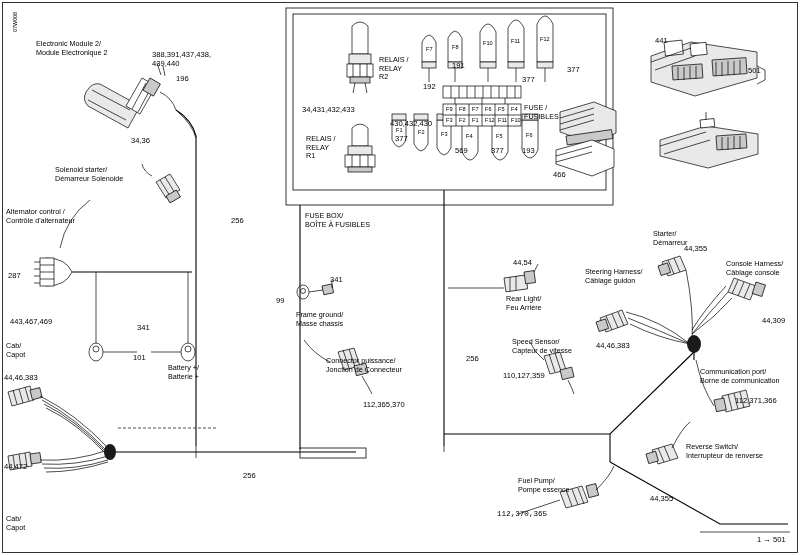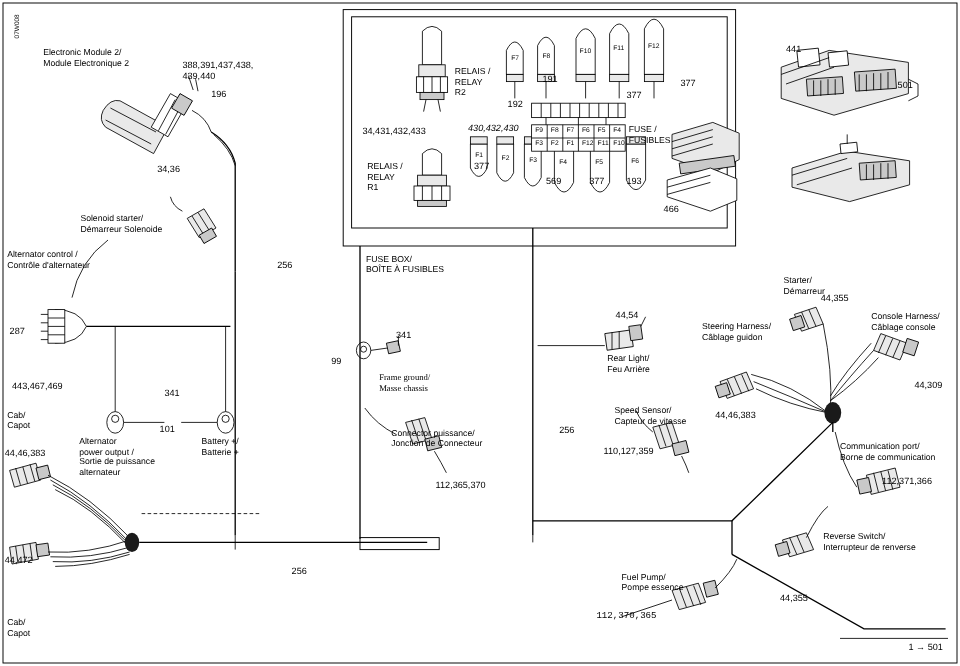--- a/index.html
+++ b/index.html
@@ -280,21 +280,21 @@
   <div class="lbl center" style="left:379px;top:56px;">RELAIS /
 RELAY
 R2</div>
   <div class="lbl center" style="left:306px;top:135px;">RELAIS /
 RELAY
 R1</div>
   <div class="lbl" style="left:524px;top:104px;">FUSE /
 FUSIBLES</div>
 
   <div class="num" style="left:302px;top:105px;">34,431,432,433</div>
-  <div class="num" style="left:390px;top:102px;font-style:italic;">430,432,430</div>
+  <div class="num" style="left:390px;top:119px;">430,432,430</div>
   <div class="num" style="left:423px;top:82px;">192</div>
   <div class="num" style="left:452px;top:61px;">191</div>
   <div class="num" style="left:522px;top:75px;">377</div>
   <div class="num" style="left:567px;top:65px;">377</div>
   <div class="num" style="left:395px;top:134px;">377</div>
   <div class="num" style="left:491px;top:146px;">377</div>
   <div class="num" style="left:455px;top:146px;">569</div>
   <div class="num" style="left:522px;top:146px;">193</div>
   <div class="num" style="left:553px;top:170px;">466</div>
 
@@ -323,53 +323,49 @@
   <div class="code" style="left:485px;top:117px;">F12</div>
   <div class="code" style="left:498px;top:117px;">F11</div>
   <div class="code" style="left:511px;top:117px;">F10</div>
 
   <div class="lbl" style="left:36px;top:40px;">Electronic Module 2/
 Module Electronique 2</div>
   <div class="num" style="left:152px;top:50px;">388,391,437,438,
 439,440</div>
   <div class="num" style="left:176px;top:74px;">196</div>
 
-  <div class="lbl" style="left:55px;top:178px;margin-left:12px;">Solenoid starter/
+  <div class="lbl" style="left:55px;top:166px;">Solenoid starter/
 Démarreur Solenoide</div>
   <div class="num" style="left:131px;top:136px;">34,36</div>
 
   <div class="lbl" style="left:6px;top:208px;">Alternator control /
 Contrôle d'alternateur</div>
   <div class="num" style="left:8px;top:271px;">287</div>
   <div class="num" style="left:10px;top:317px;">443,467,469</div>
 
   <div class="lbl" style="left:6px;top:342px;">Cab/
 Capot</div>
   <div class="num" style="left:4px;top:373px;">44,46,383</div>
 
-  <div class="lbl" style="left:66px;top:364px;">Alternator
-power output /
-Sortie de puissance
-alternateur</div>
   <div class="num" style="left:133px;top:353px;">101</div>
   <div class="num" style="left:137px;top:323px;">341</div>
   <div class="lbl" style="left:168px;top:364px;">Battery +/
 Batterie +</div>
 
   <div class="num" style="left:4px;top:462px;">44,472</div>
   <div class="lbl" style="left:6px;top:515px;">Cab/
 Capot</div>
 
   <div class="num" style="left:231px;top:216px;">256</div>
   <div class="num" style="left:466px;top:354px;">256</div>
   <div class="num" style="left:243px;top:471px;">256</div>
 
   <div class="num" style="left:276px;top:296px;">99</div>
   <div class="num" style="left:330px;top:275px;">341</div>
-  <div class="lbl" style="left:316px;top:311px;font-family:Liberation Serif, serif;">Frame ground/
+  <div class="lbl" style="left:296px;top:311px;">Frame ground/
 Masse chassis</div>
 
   <div class="lbl" style="left:326px;top:357px;">Connector puissance/
 Jonction de Connecteur</div>
   <div class="num" style="left:363px;top:400px;">112,365,370</div>
 
   <div class="num" style="left:513px;top:258px;">44,54</div>
   <div class="lbl" style="left:506px;top:295px;">Rear Light/
 Feu Arrière</div>
 

